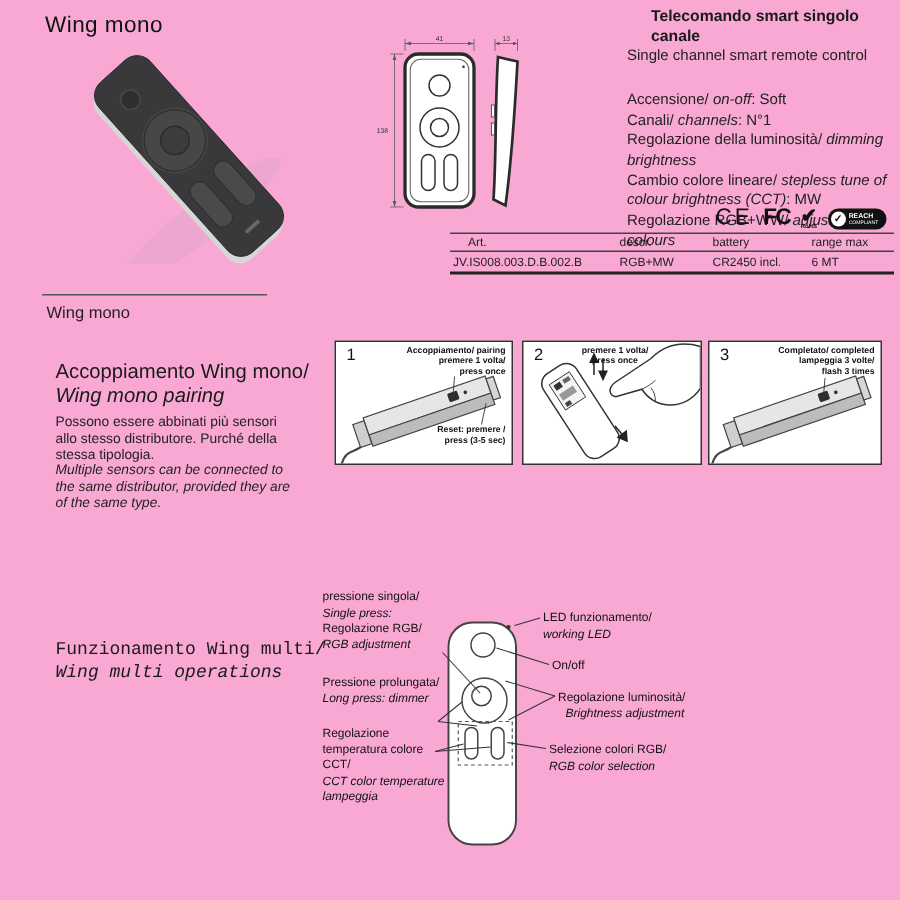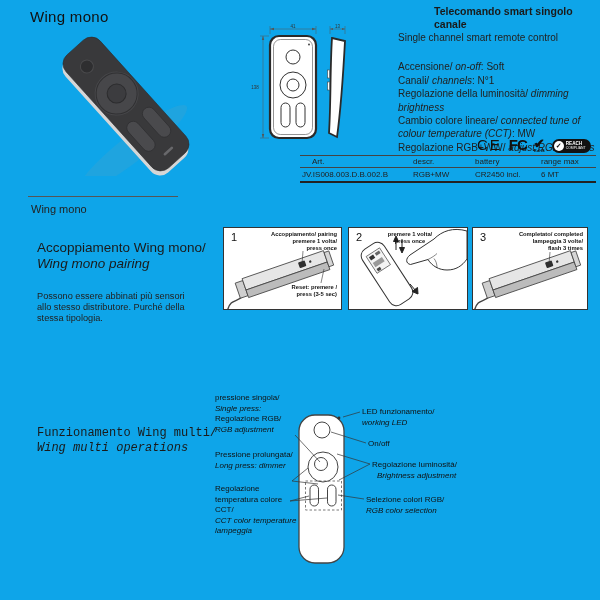--- a/index.html
+++ b/index.html
@@ -1,22 +1,22 @@
 <!DOCTYPE html>
 <html><head>
 <meta charset="utf-8">
 <style>
   html,body{margin:0;padding:0;background:#fff;}
-  #page{position:relative;width:600px;height:600px;background:#0ea5e9;overflow:hidden;
+  #page{position:relative;width:600px;height:600px;background:#f9a8d4;overflow:hidden;
         font-family:"Liberation Sans",sans-serif;color:#1a1a1a;}
   .abs{position:absolute;}
   .it{font-style:italic;}
   .b{font-weight:bold;}
   .title1{font-size:15px;letter-spacing:.3px;color:#111;}
-  .t10{font-size:10px;line-height:13.4px;color:#222;}
+  .t10{font-size:10px;line-height:13.4px;color:#222;margin-left:20px;}
   .t105{font-size:10.5px;line-height:13px;margin-left:36px;}
   .sect{font-size:11px;color:#222;}
   .pairhead{font-size:13.5px;line-height:15.5px;color:#1a1a1a;}
   .pairbody{font-size:9.2px;line-height:10.8px;color:#222;}
   .opshead{font-size:12px;line-height:15px;color:#1a1a1a;font-family:Liberation Mono, monospace;}
   .oplbl{font-size:8px;line-height:10.5px;color:#111;}
   .hline{background:#555;height:1px;}
   .stepbox{border:1px solid #333;background:#fff;box-sizing:border-box;}
   .stepnum{position:absolute;left:7px;top:3px;font-size:11px;color:#111;}
   .steplabel{position:absolute;font-size:5.8px;line-height:6.8px;font-weight:bold;color:#111;}
@@ -98,21 +98,21 @@
     <text x="99.5" y="9.5" font-size="4.5" fill="#333" text-anchor="middle">13</text>
   </svg>
 
   <div class="abs" style="left:398px;top:5px;width:199px">
     <div class="b t105">Telecomando smart singolo canale</div>
     <div class="t10">Single channel smart remote control</div>
     <div style="margin-top:16px">
       <div class="t10"><span>Accensione/ </span><span class="it">on-off</span><span>: Soft</span></div>
       <div class="t10"><span>Canali/ </span><span class="it">channels</span><span>: N°1</span></div>
       <div class="t10"><span>Regolazione della luminosità/ </span><span class="it">dimming brightness</span><span></span></div>
-      <div class="t10"><span>Cambio colore lineare/ </span><span class="it">connected tune of colour temperature (CCT)</span><span>: MW</span></div>
+      <div class="t10"><span>Cambio colore lineare/ </span><span class="it">stepless tune of colour brightness (CCT)</span><span>: MW</span></div>
       <div class="t10"><span>Regolazione RGB+WW/ </span><span class="it">adjust RGB colours</span><span></span></div>
     </div>
   </div>
 
   <div class="abs certs" style="left:477px;top:129px">
     <div class="ce">CE</div>
     <div class="fcc">FC</div>
     <div class="rohs">
       <div class="chk">✔</div>
       <div class="rlbl">RoHS</div>
@@ -137,21 +137,22 @@
   <div class="abs cells" style="left:475px;top:170px">CR2450 incl.</div>
   <div class="abs cells" style="left:541px;top:170px">6 MT</div>
   <div class="abs" style="left:300px;top:181px;width:296px;height:2px;background:#222"></div>
 
   <div class="abs hline" style="left:28px;top:196px;width:150px"></div>
   <div class="abs sect" style="left:31px;top:203px">Wing mono</div>
 
   <div class="abs" style="left:37px;top:240px;width:170px">
     <div class="pairhead">Accoppiamento Wing mono/</div>
     <div class="pairhead it">Wing mono pairing</div>
-    <div class="pairbody" style="margin-top:20px;width:158px">Possono essere abbinati più sensori allo stesso distributore. Purché della stessa tipologia.</div>
+    <div class="pairbody" style="margin-top:5px;width:158px">Possono essere abbinati più sensori allo stesso distributore. Purché della stessa tipologia.</div>
+    <div class="pairbody it" style="width:158px">Multiple sensors can be connected to the same distributor, provided they are of the same type.</div>
   </div>
 
   <div class="abs stepbox" style="left:223px;top:227px;width:119px;height:83px">
     <svg class="abs" style="left:0;top:0" width="117" height="81" viewBox="0 0 117 81">
       <g transform="translate(22,62) rotate(-19)" stroke="#444" stroke-width="0.8">
         <path d="M-6,5 C-13,9 -17,3 -24,13" fill="none" stroke-width="1.4"></path>
         <rect x="-8" y="-10" width="8" height="16" fill="#cfcfcf"></rect>
         <rect x="0" y="-12" width="86" height="12" fill="#e6e6e6"></rect>
         <rect x="0" y="0" width="86" height="8" fill="#bcbcbc"></rect>
         <rect x="86" y="-10" width="5" height="15" fill="#d6d6d6"></rect>

